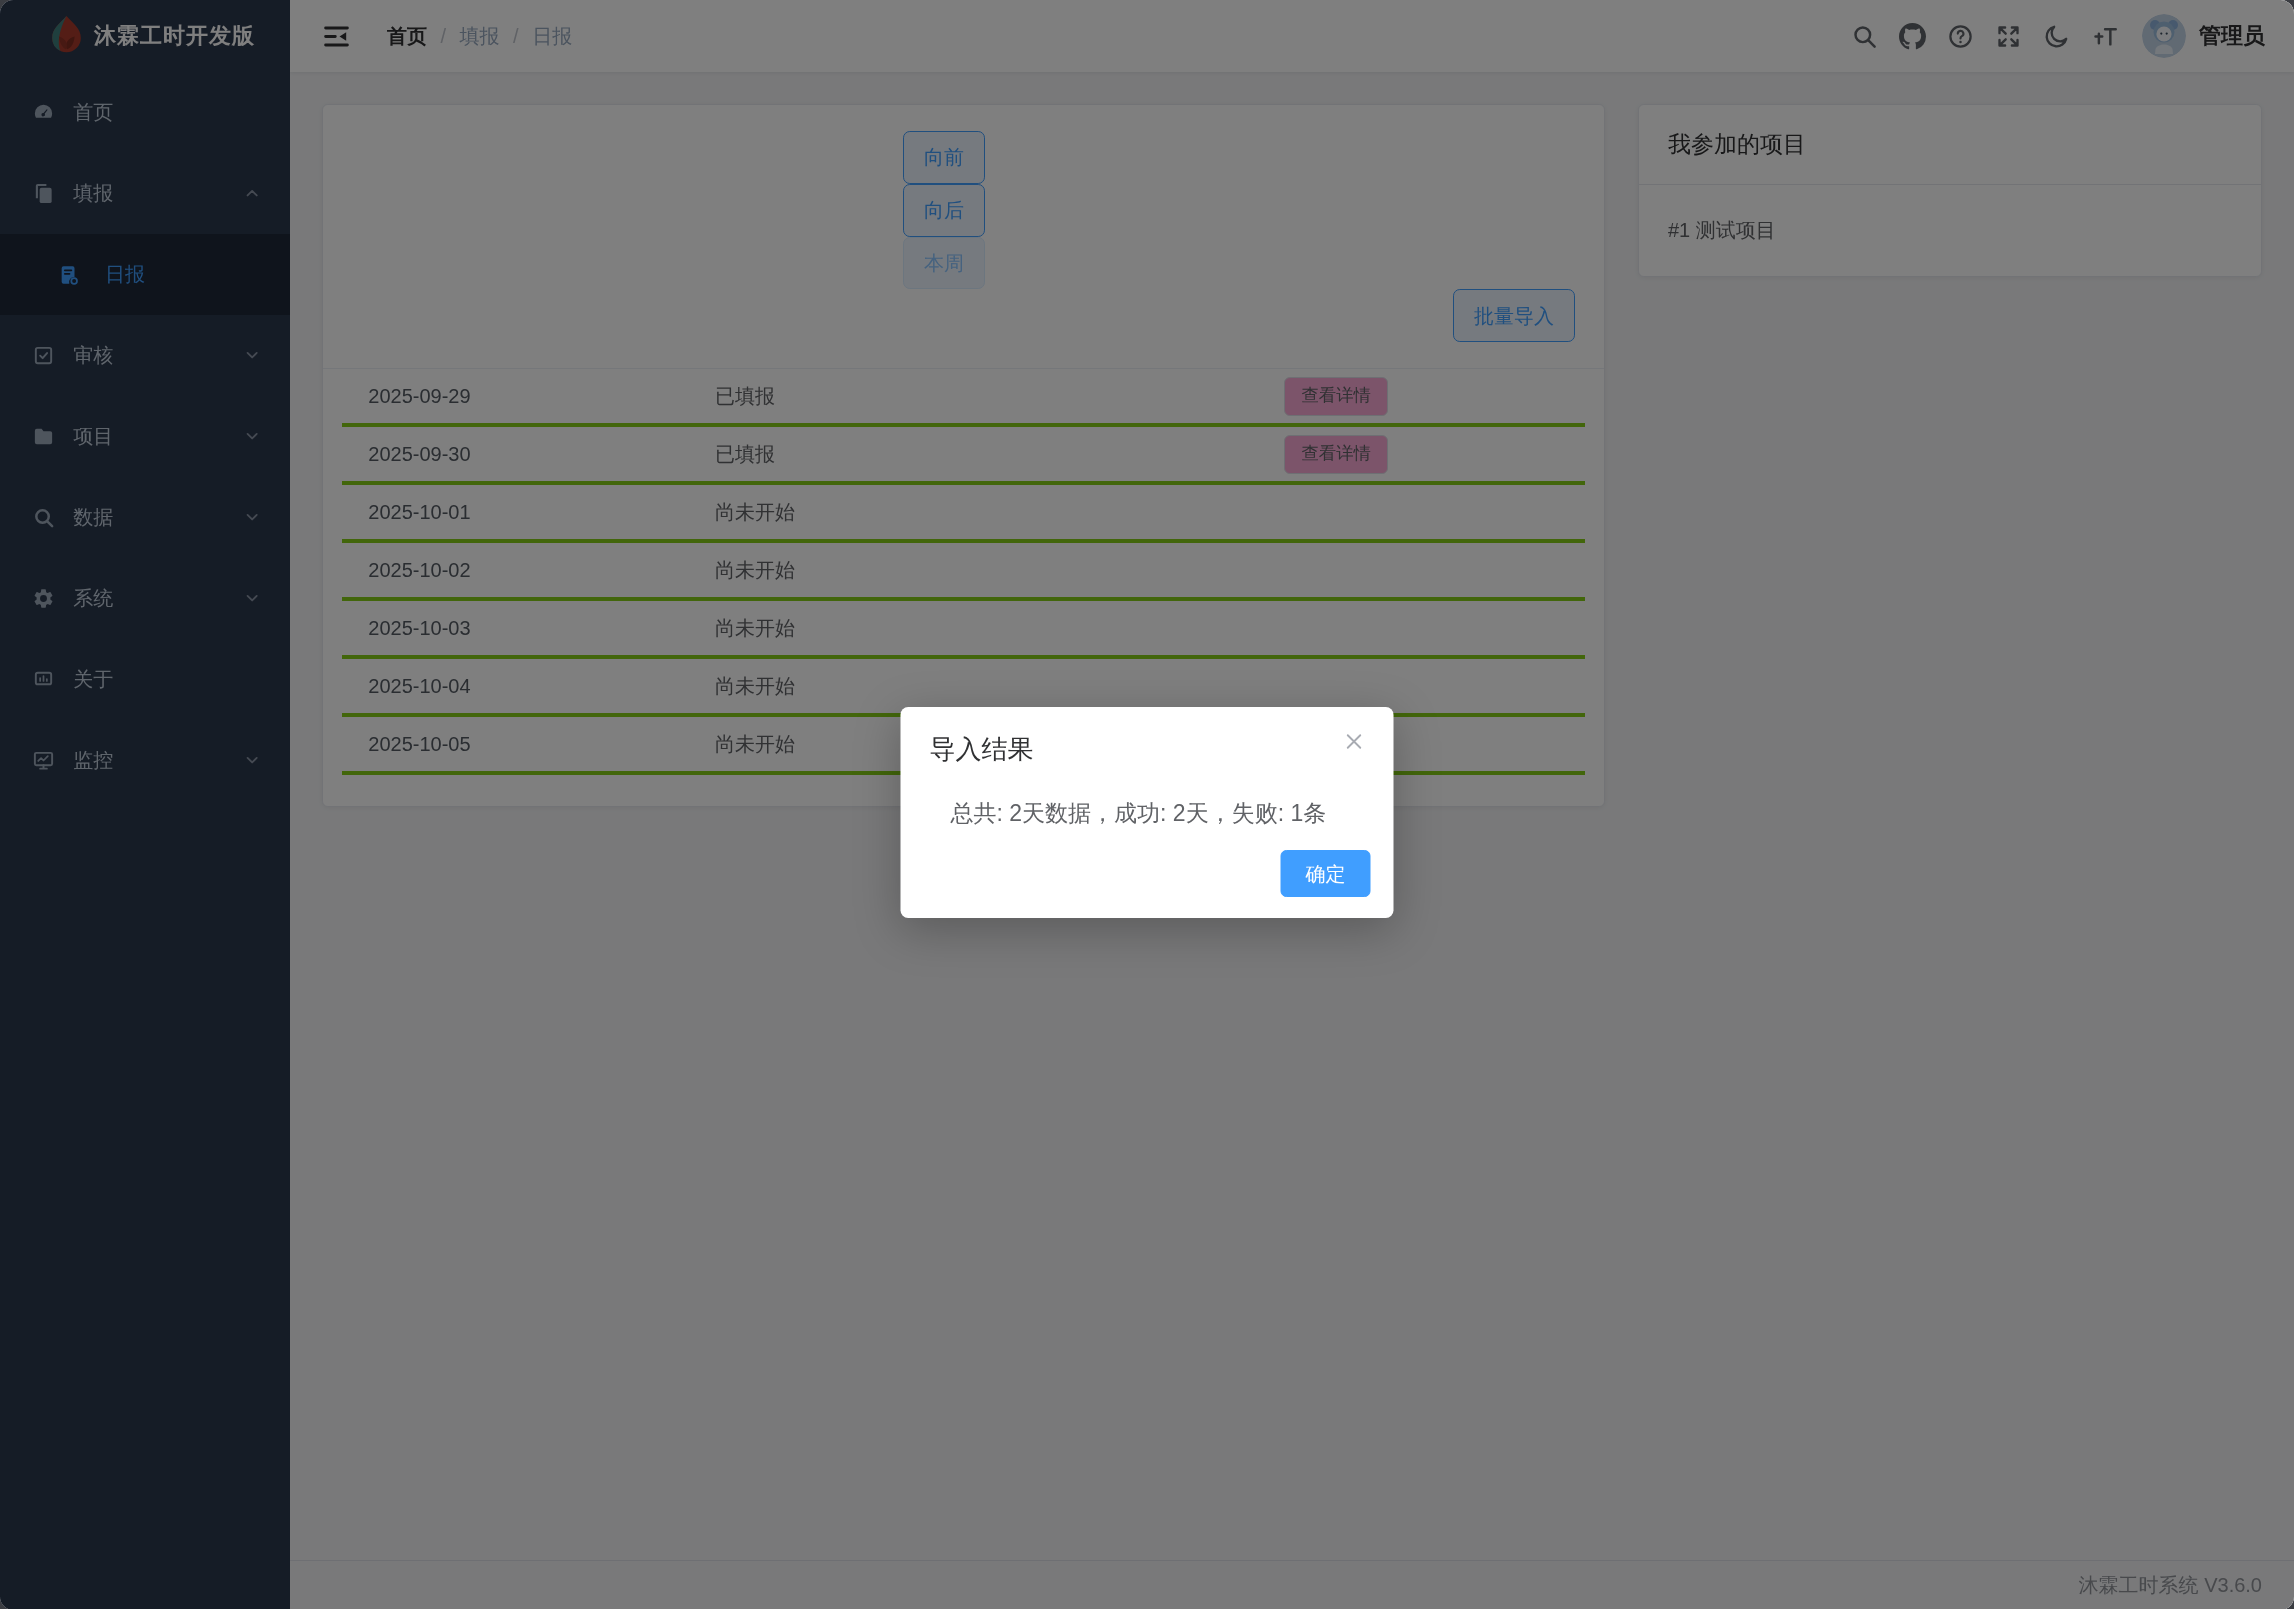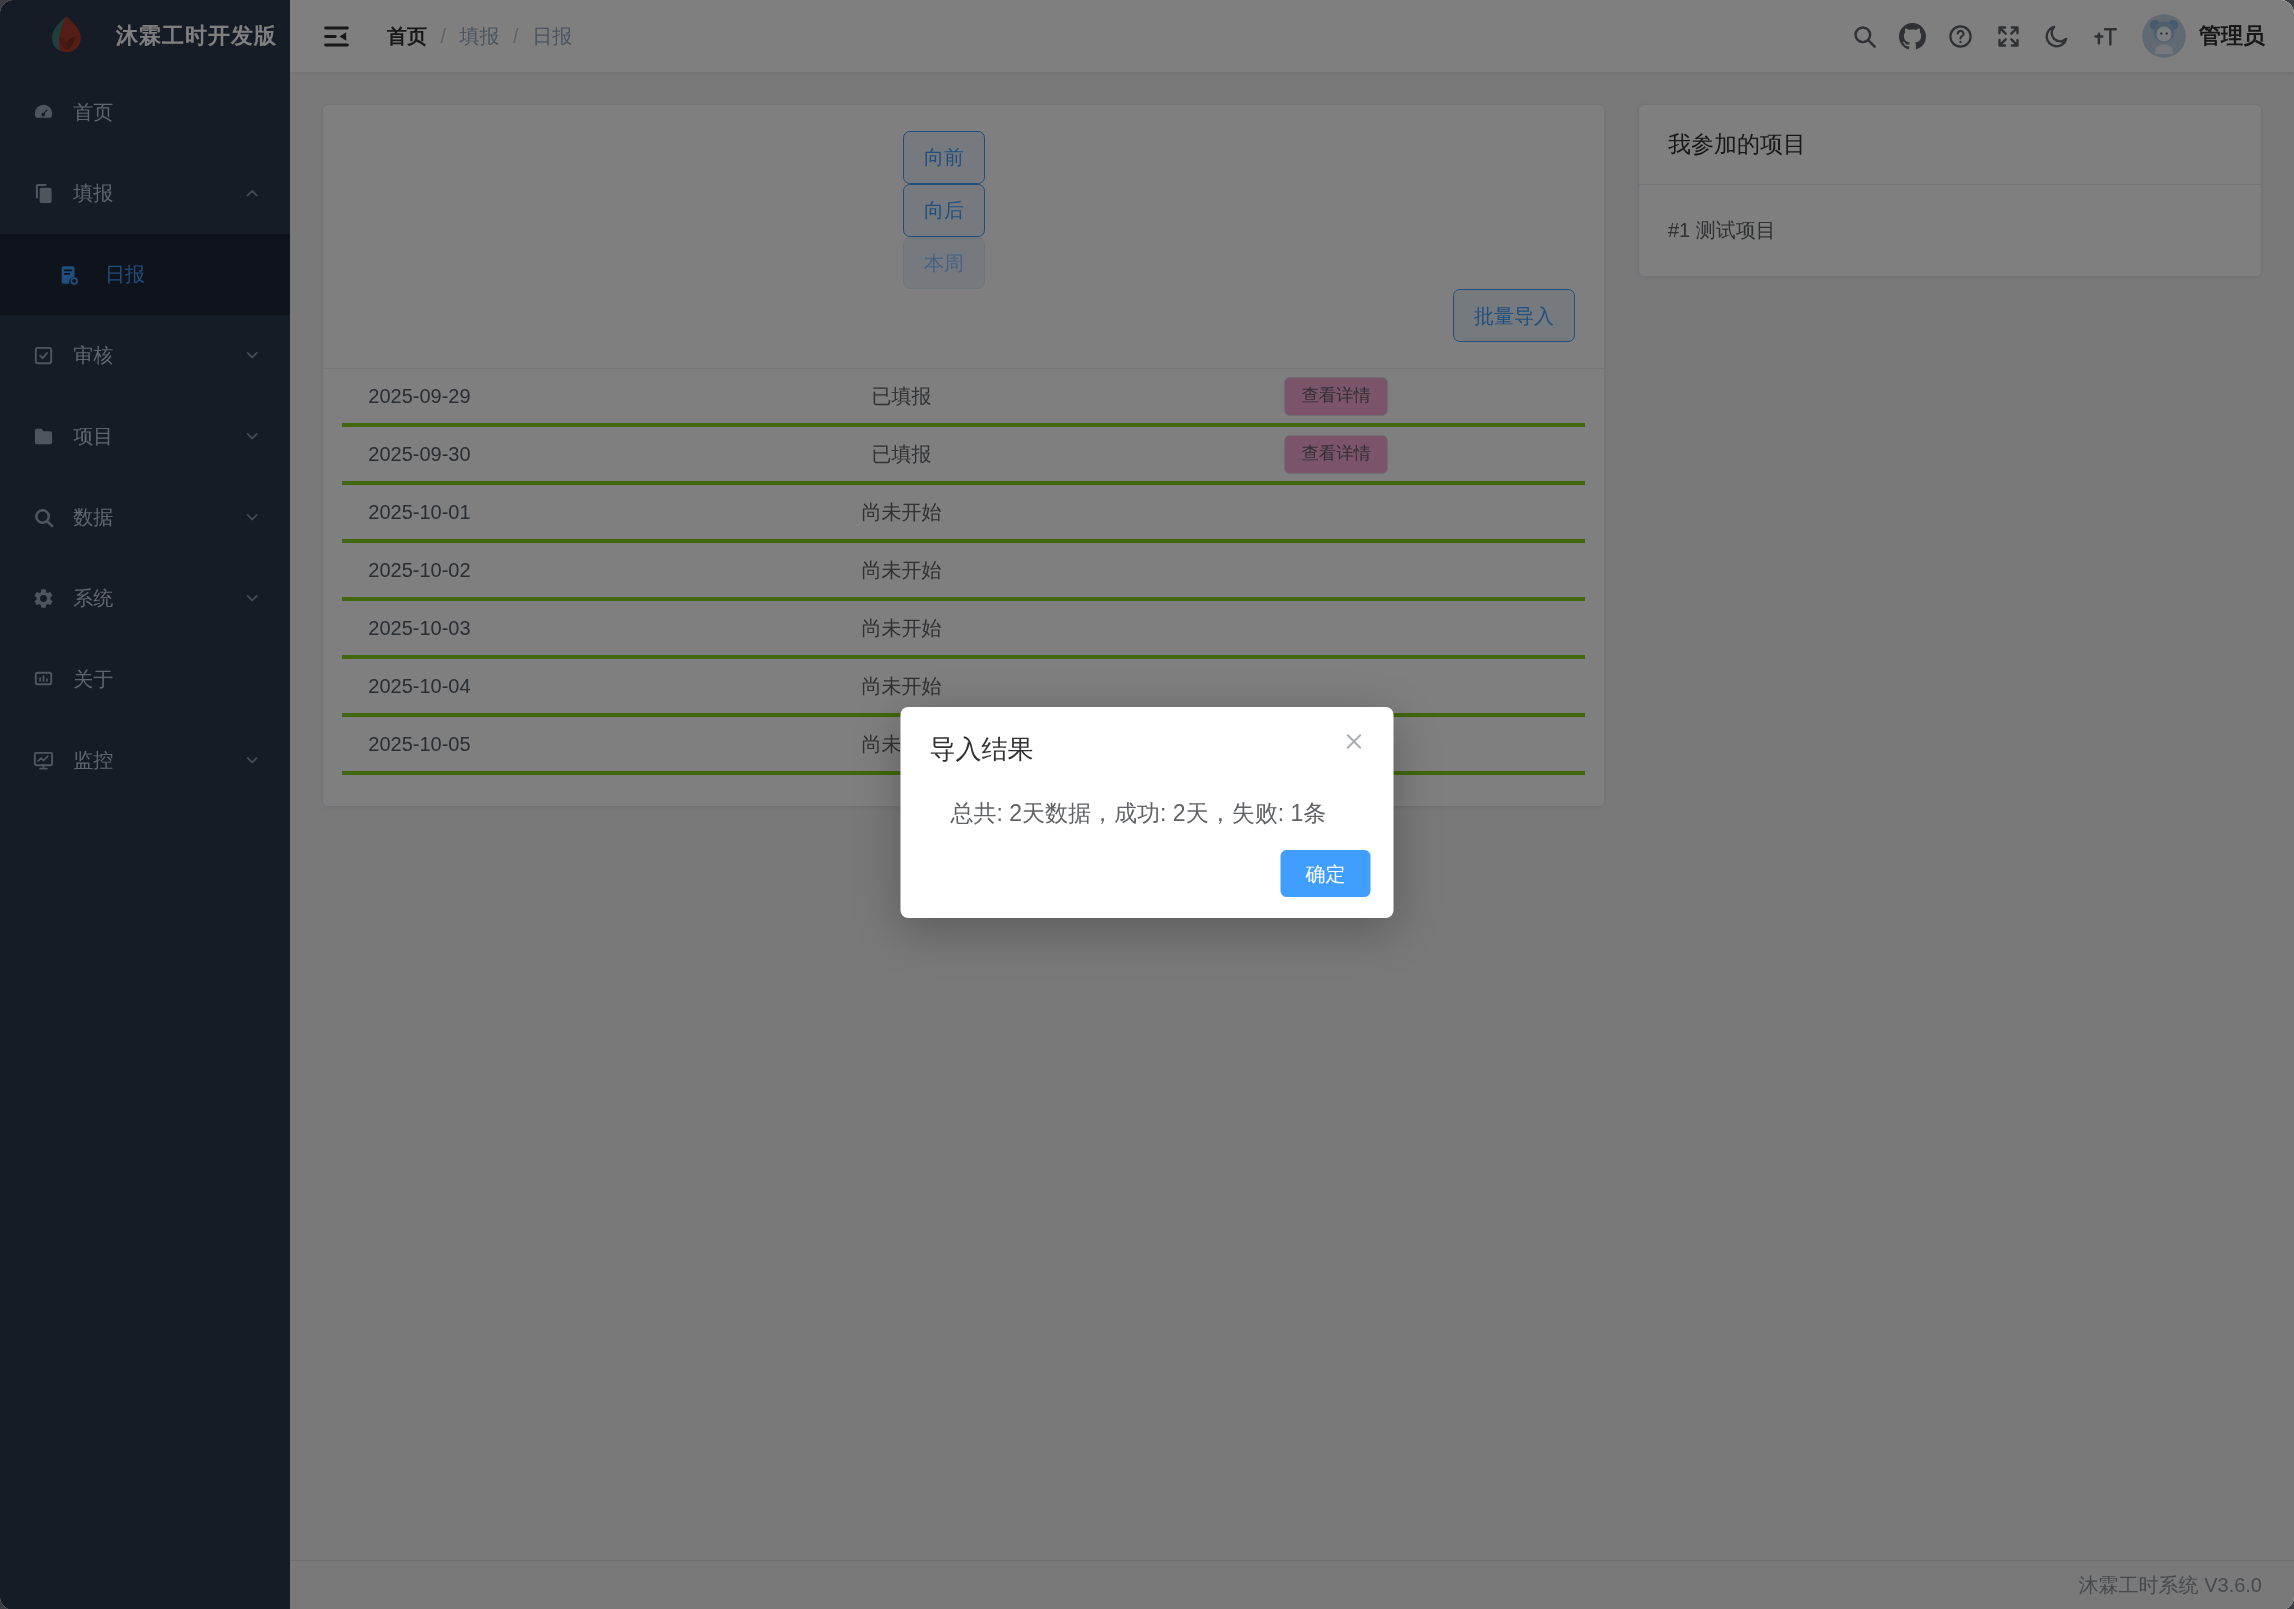--- a/index.html
+++ b/index.html
@@ -3,21 +3,21 @@
 <meta charset="utf-8">
 <style>
   * { margin:0; padding:0; box-sizing:border-box; }
   html,body { width:100%; height:100%; background:#3b3d42; font-family:"Liberation Sans","DejaVu Sans",sans-serif; }
   .window { position:relative; width:2294px; height:1610px; background:#f2f3f5; border-radius:13.5px; overflow:hidden; }
 
   
   .sidebar { position:absolute; left:0; top:0; bottom:0; width:290px; background:#2b384c; z-index:5; }
   .logo-row { height:72px; display:flex; align-items:center; padding-left:50px; }
   .logo { width:33px; height:42px; flex:0 0 auto; }
-  .logo-title { margin-left:33px; color:#ffffff; font-size:22px; font-weight:700; letter-spacing:1px; white-space:nowrap; }
+  .logo-title { margin-left:11px; color:#ffffff; font-size:22px; font-weight:700; letter-spacing:1px; white-space:nowrap; }
   .menu-item { height:81px; display:flex; align-items:center; padding:0 29px 0 32px; color:#bfcbd9; font-size:20px; cursor:pointer; }
   .menu-item .mi-icon { width:23px; height:23px; color:#9daabb; flex:0 0 auto; }
   .menu-item .mi-label { margin-left:18.3px; }
   .chev { margin-left:auto; width:18.3px; height:18.3px; color:#8a94a5; }
   .chev.up { transform:rotate(180deg); }
   .sub-item { height:81px; display:flex; align-items:center; padding-left:58px; background:#1e2838; color:#409eff; font-size:20px; cursor:pointer; }
   .sub-item .mi-icon { width:22px; height:22px; color:#409eff; }
   .sub-item .mi-label { margin-left:25px; }
 
   
@@ -37,21 +37,21 @@
   .content { position:absolute; left:0; right:0; top:72px; bottom:50px; padding:32px; display:flex; gap:33px; align-items:flex-start; overflow:hidden; }
   .card { background:#ffffff; border:1px solid #e4e7ed; border-radius:5.8px; box-shadow:0 1px 5.8px rgba(0,0,0,.06); }
   .main-card { flex:1 1 auto; }
   .toolbar { display:flex; align-items:center; padding:26px 29px; border-bottom:1px solid #ebeef5;flex-direction:column; }
   .btn { font-family:inherit; font-size:20px; line-height:1; border-radius:6.8px; cursor:pointer; }
   .btn-plain { background:#ecf5ff; border:1px solid #409eff; color:#409eff; padding:15.4px 20px; margin-right:39px; }
   .btn-plain.disabled { border-color:#d9ecff; color:#8cc5ff; cursor:not-allowed; }
   .btn-import { margin:0 0 0 auto; background:#ecf5ff; border:1px solid #409eff; color:#409eff; padding:15.4px 20px; }
   .trow { display:flex; align-items:center; height:58px; margin:0 19.3px; border-bottom:4px solid #84cc16; font-size:20px; color:#606266; }
   .col-date { width:30%; padding-left:26px; color:#555b63; }
-  .col-status { width:30%; text-align:center; }
+  .col-status { width:30%; }
   .col-action { width:40%; display:flex; justify-content:center; }
   .btn-detail { background:#f9a8d4; border:1px solid #dcdfe6; color:#606266; font-size:17.4px; padding:9.7px 16.4px; border-radius:5.8px; }
   .table-pad { height:31px; }
 
   .side-card { width:624px; flex:0 0 auto; }
   .side-title { padding:24px 29px; font-size:23px; color:#303133; border-bottom:1px solid #e4e7ed; }
   .side-item { padding:32px 29px; font-size:20px; color:#606266; cursor:pointer; }
 
   .page-footer { position:absolute; left:0; right:0; bottom:0; height:50px; border-top:1px solid #dcdfe6; background:#f2f3f5; display:flex; align-items:center; justify-content:flex-end; padding:0 32px; font-size:20px; color:#909399; }
 

